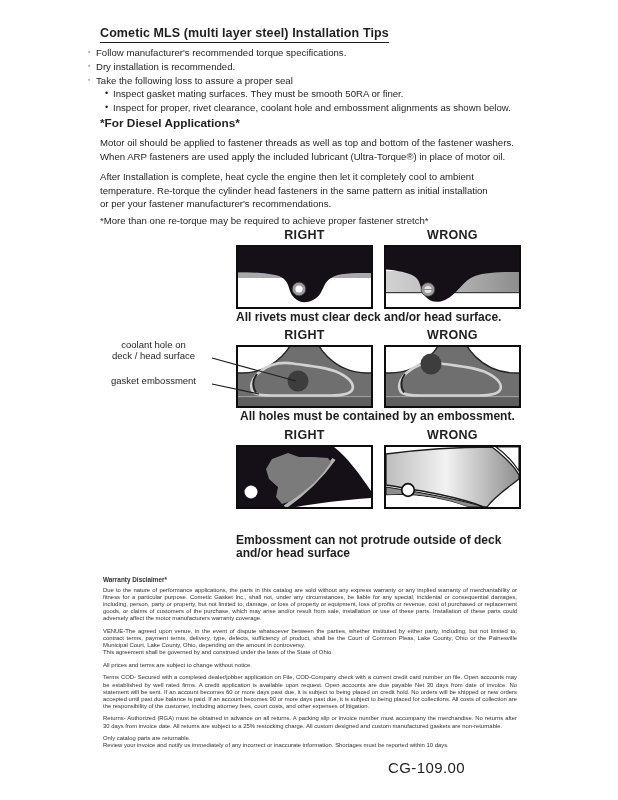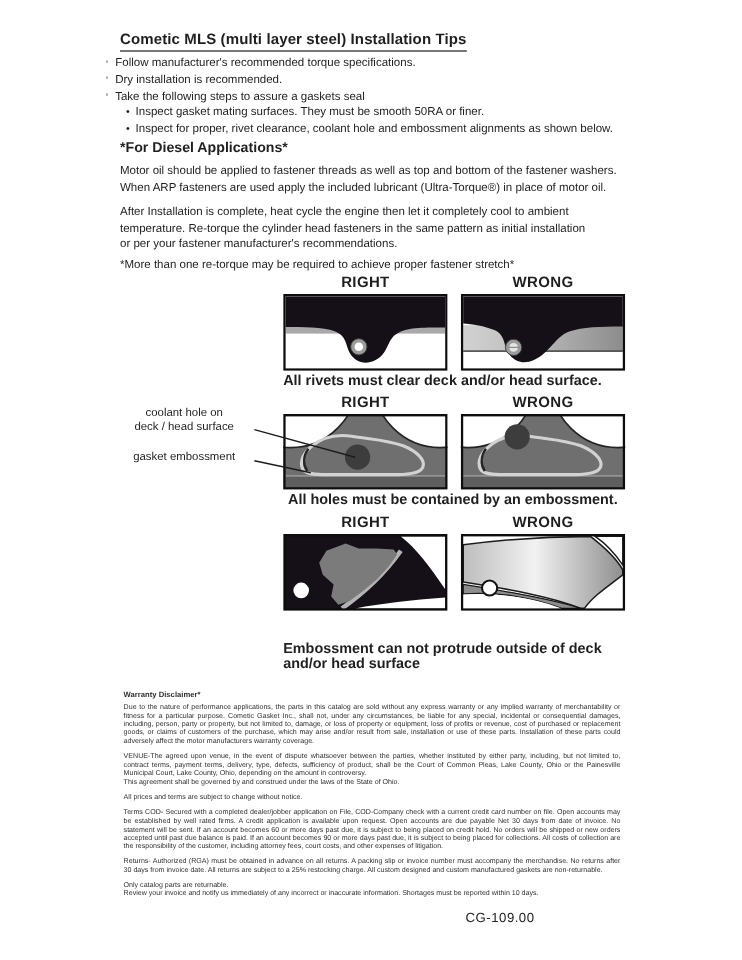--- a/index.html
+++ b/index.html
@@ -20,21 +20,21 @@
   .b-row.sub .mk{font-size:9px;top:0;}
   .h2{left:100px;top:116px;font-size:11.8px;font-weight:bold;white-space:nowrap;}
   .para{left:100px;font-size:9.6px;line-height:13.6px;white-space:pre-line;width:470px;}
   .dlabel{font-size:12.5px;font-weight:700;text-align:center;width:137px;letter-spacing:.3px;}
   .cap{font-size:12px;font-weight:bold;white-space:pre-line;line-height:13px;}
   .ann{font-size:9.5px;line-height:11px;text-align:center;width:115px;white-space:pre-line;}
   .legal-h{left:103px;top:576px;font-size:6.4px;font-weight:bold;color:var(--legal-ink);}
   .legal{left:103px;top:587px;width:414px;font-size:5.9px;line-height:7.1px;color:var(--legal-ink);}
   .legal p{margin:0 0 5.5px 0;text-align:justify;}
   .legal p.tight{margin-bottom:0;}
-  .footer-code{left:388px;top:759px;font-size:11px;letter-spacing:.4px;color:#222;}
+  .footer-code{left:388px;top:759px;font-size:15px;letter-spacing:.4px;color:#222;}
   svg{display:block;}
   .leader{z-index:3;pointer-events:none;}
 </style>
 </head>
 <body>
 
 <div class="page">
 
   <div class="abs title">Cometic MLS (multi layer steel) Installation Tips</div>
 
@@ -42,21 +42,21 @@
     <div class="b-row">
       <span class="mk">◦</span>
       <span>Follow manufacturer's recommended torque specifications.</span>
     </div>
     <div class="b-row">
       <span class="mk">◦</span>
       <span>Dry installation is recommended.</span>
     </div>
     <div class="b-row">
       <span class="mk">◦</span>
-      <span>Take the following steps to assure a gaskets seal</span>
+      <span>Take the following loss to assure a proper seal</span>
     </div>
     <div class="b-row sub">
       <span class="mk">•</span>
       <span>Inspect gasket mating surfaces.  They must be smooth 50RA or finer.</span>
     </div>
     <div class="b-row sub">
       <span class="mk">•</span>
       <span>Inspect for proper, rivet clearance, coolant hole and embossment alignments as shown below.</span>
     </div>
   </div>

